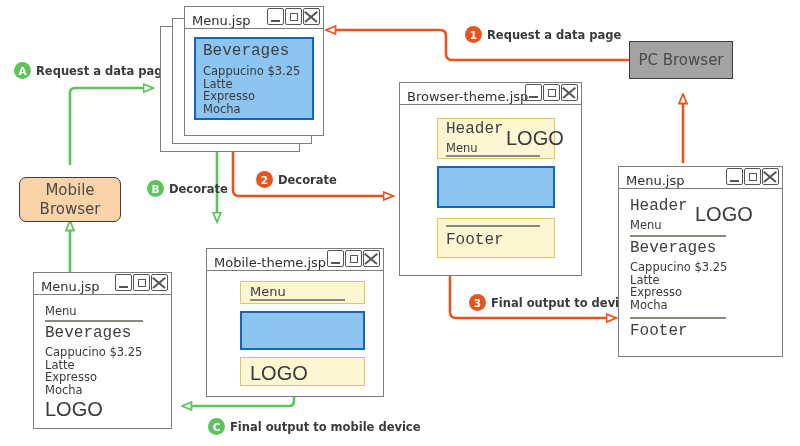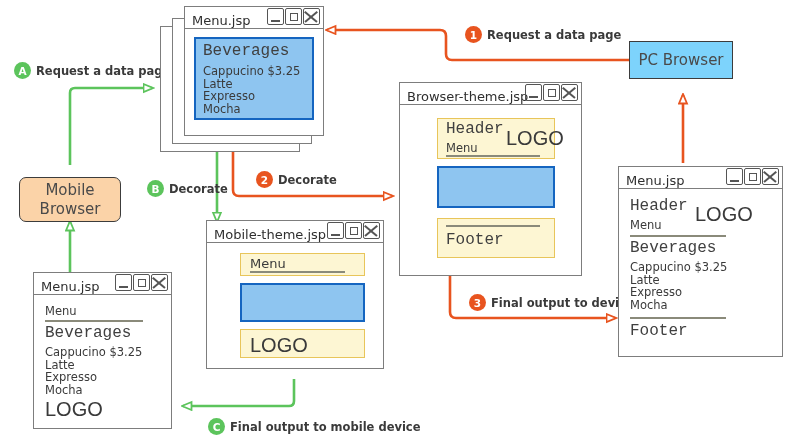--- a/index.html
+++ b/index.html
@@ -45,21 +45,21 @@
   .t-logo{font-size:20px;color:#3a3a3a;font-family:Liberation Sans, sans-serif;}
   .rule{position:absolute;height:1.5px;background:#8a8a7a;}
 
   
   .endbox{
     position:absolute;box-sizing:border-box;border:1.5px solid #3c3c3c;
     display:flex;align-items:center;justify-content:center;text-align:center;
     font-size:15px;color:#4a4a4a;line-height:19px;font-family:"DejaVu Sans", sans-serif;
   }
   .endbox.mobile{background:#fbd3a8;border-radius:7px;}
-  .endbox.pc{background:#7dd3fc;}
+  .endbox.pc{background:#a3a3a3;}
 
   
   .step{position:absolute;display:flex;align-items:center;gap:5px;white-space:nowrap;}
   .badge{
     width:17px;height:17px;border-radius:50%;color:#fff;font-size:10.5px;font-weight:bold;
     display:flex;align-items:center;justify-content:center;flex:0 0 auto;
     font-family:"DejaVu Sans", sans-serif;
   }
   .badge.green{background:#5cc45c;}
   .badge.orange{background:#e8541f;}
@@ -199,21 +199,21 @@
 
       <div class="blue-panel" style="left:37px;top:61px;width:118px;height:42px;"></div>
 
       <div class="yellow-panel" style="left:37px;top:113px;width:118px;height:40px;">
         <div class="rule" style="left:8px;top:6px;width:94px;"></div>
         <div class="t-head" style="position:absolute;left:8px;top:12px;">Footer</div>
       </div>
     </div>
   </div>
 
-  <div class="win" style="left:206px;top:220px;width:178px;height:149px;">
+  <div class="win" style="left:206px;top:248px;width:178px;height:149px;">
     <div class="titlebar">
       <div class="title">Mobile-theme.jsp</div>
       <div class="ctrls">
         <div class="ctrl min"></div>
         <div class="ctrl max"></div>
         <div class="ctrl close"></div>
       </div>
     </div>
     <div class="body" style="height:125px;">
       <div class="yellow-panel" style="left:33px;top:10px;width:125px;height:23px;">

